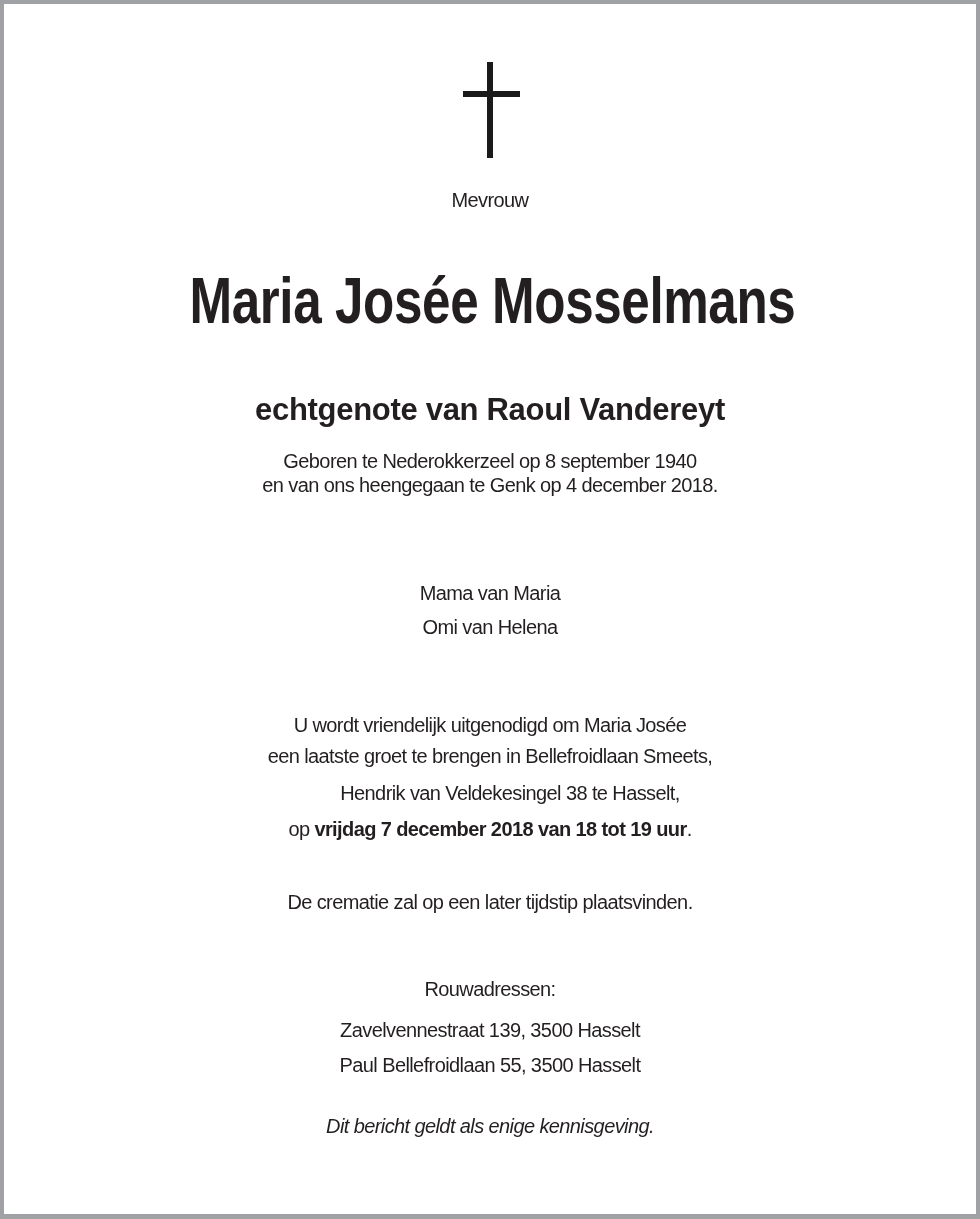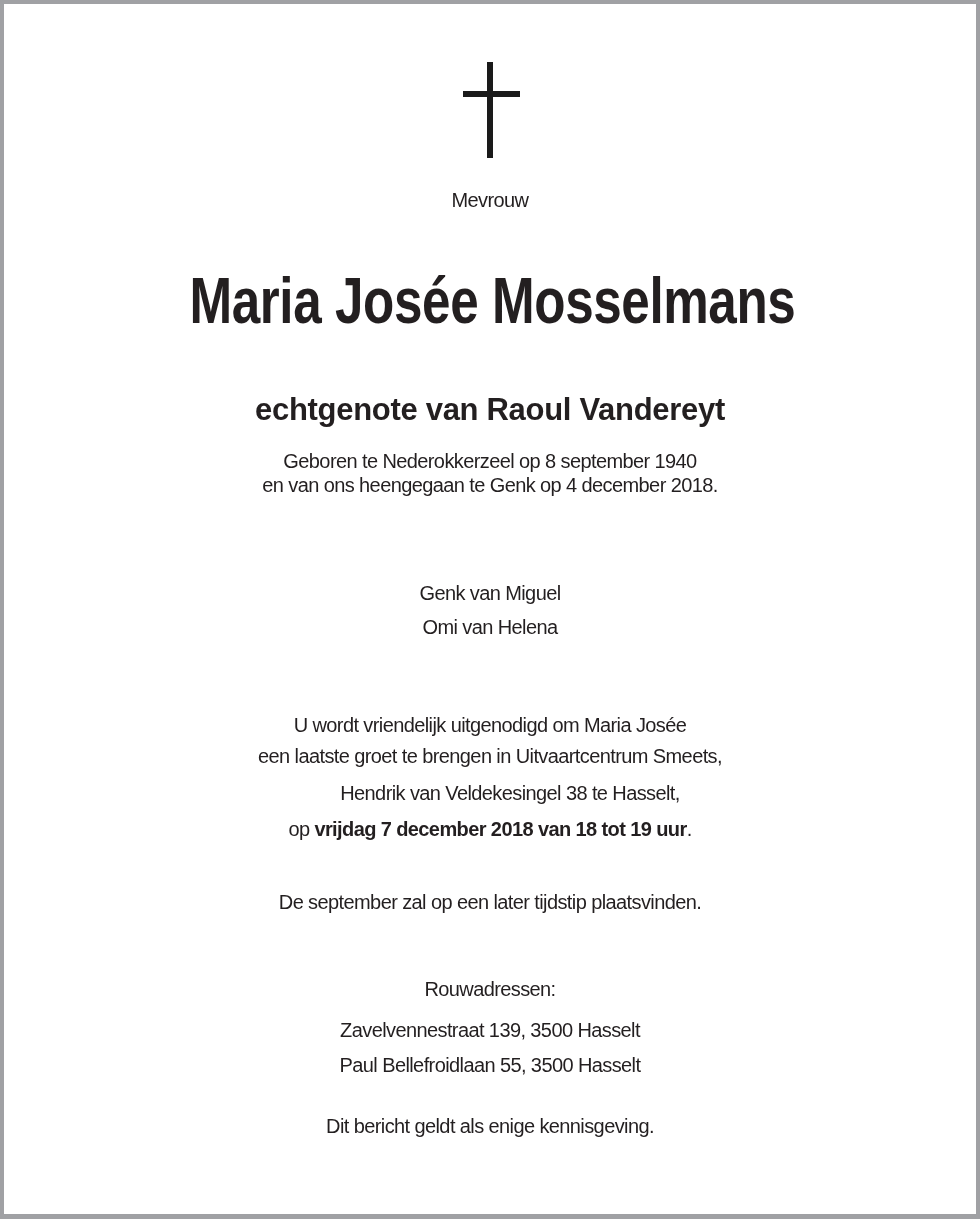--- a/index.html
+++ b/index.html
@@ -20,48 +20,48 @@
     position: absolute; left: 0; width: 980px; text-align: center;
     white-space: nowrap; font-weight: 300; letter-spacing: -0.6px;
   }
   .title {
     font-weight: 700; font-size: 64px; letter-spacing: -0.5px;
     transform: scaleX(0.80); transform-origin: 502px 0;
   }
   .subtitle { font-weight: 700; font-size: 31px; letter-spacing: -0.3px; }
   .body { font-size: 20px; }
   .bold { font-weight: 700; margin-top: 16px; }
-  .italic { }
+  .italic { font-style: italic; }
 </style>
 </head>
 <body>
 
 <div class="page"></div>
 
 <div class="cross">
   <div class="v"></div>
   <div class="h"></div>
 </div>
 
 <div class="line body" style="top:189px;">Mevrouw</div>
 
 <div class="line title" style="top:264px;">Maria Josée Mosselmans</div>
 
 <div class="line subtitle" style="top:374px;margin-top:18px;">echtgenote van Raoul Vandereyt</div>
 
 <div class="line body" style="top:450px;">Geboren te Nederokkerzeel op 8 september 1940</div>
 <div class="line body" style="top:474px;">en van ons heengegaan te Genk op 4 december 2018.</div>
 
-<div class="line body" style="top:582px;">Genk van Miguel</div>
+<div class="line body" style="top:582px;">Mama van Maria</div>
 <div class="line body" style="top:616px;">Omi van Helena</div>
 
 <div class="line body" style="top:708px;margin-top:6px;">U wordt vriendelijk uitgenodigd om Maria Josée</div>
-<div class="line body" style="top:745px;">een laatste groet te brengen in Uitvaartcentrum Smeets,</div>
+<div class="line body" style="top:745px;">een laatste groet te brengen in Bellefroidlaan Smeets,</div>
 <div class="line body" style="top:782px;padding-left:20px;">Hendrik van Veldekesingel 38 te Hasselt,</div>
 <div class="line body" style="top:818px;"><span>op </span><span class="bold">vrijdag 7 december 2018 van 18 tot 19 uur</span><span>.</span></div>
 
-<div class="line body" style="top:891px;">De september zal op een later tijdstip plaatsvinden.</div>
+<div class="line body" style="top:891px;">De crematie zal op een later tijdstip plaatsvinden.</div>
 
 <div class="line body" style="top:978px;">Rouwadressen:</div>
 <div class="line body" style="top:1019px;">Zavelvennestraat 139, 3500 Hasselt</div>
 <div class="line body" style="top:1054px;">Paul Bellefroidlaan 55, 3500 Hasselt</div>
 
 <div class="line body italic" style="top:1115px;">Dit bericht geldt als enige kennisgeving.</div>
 
 </body></html>

